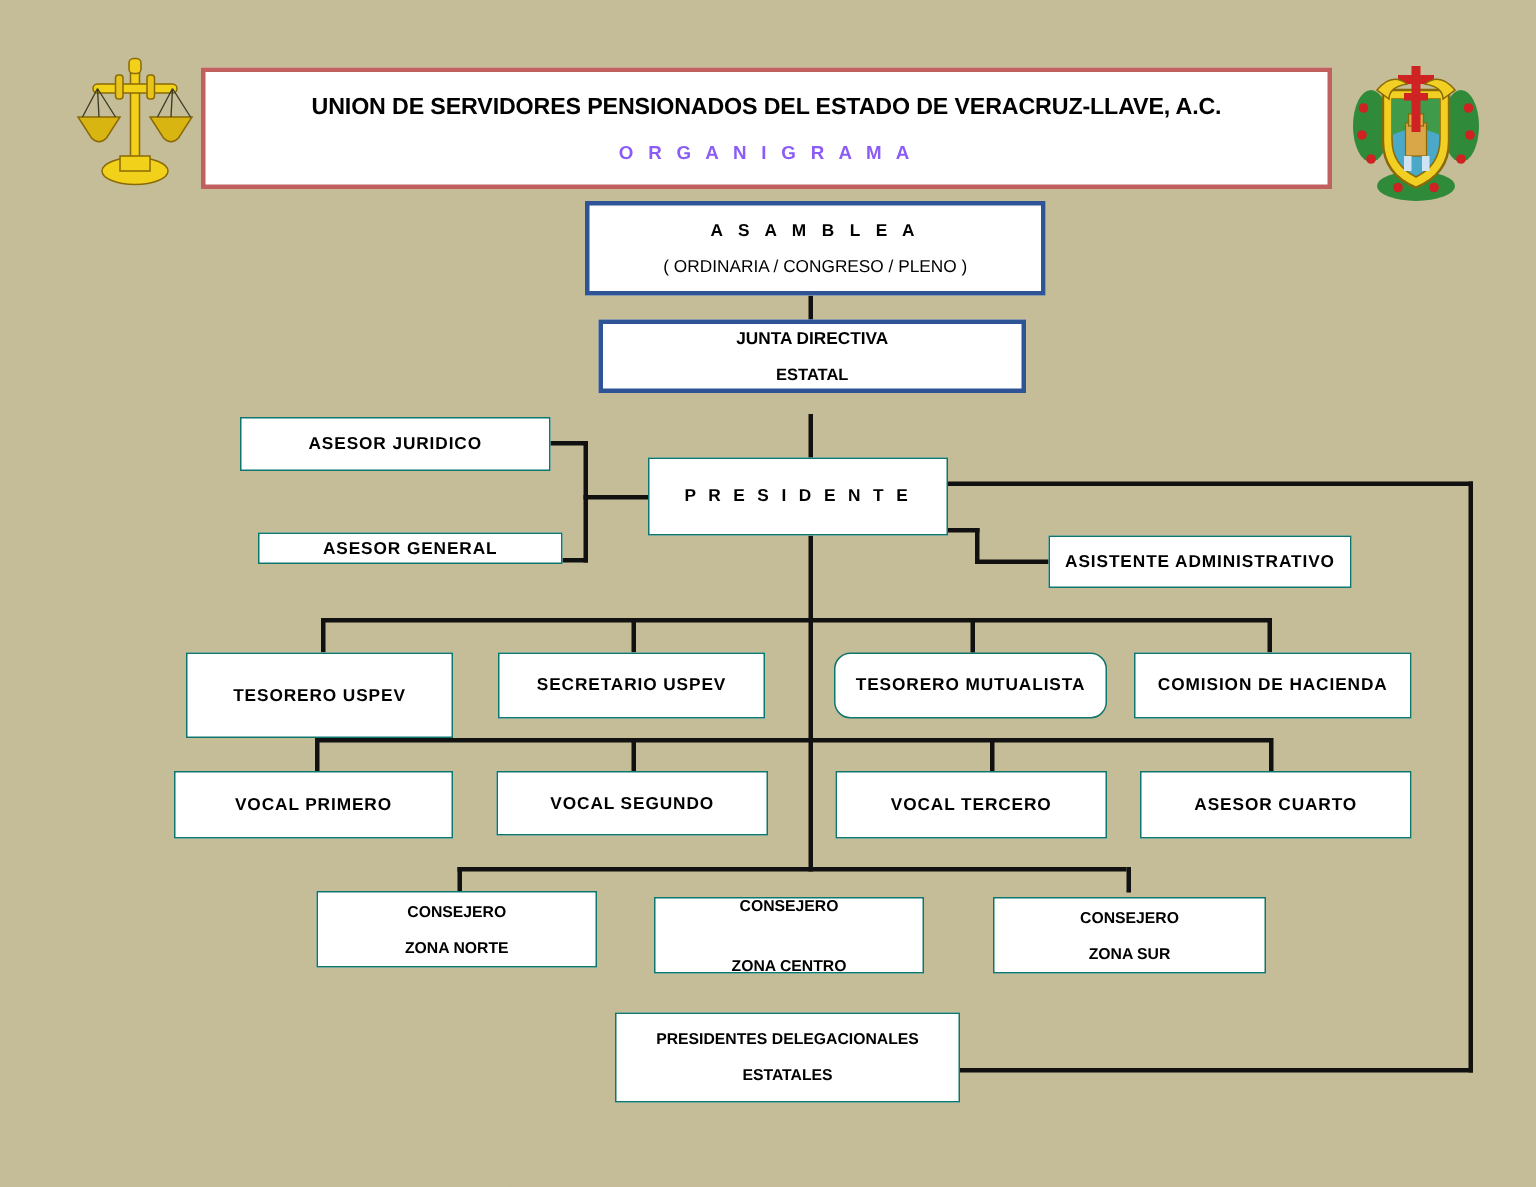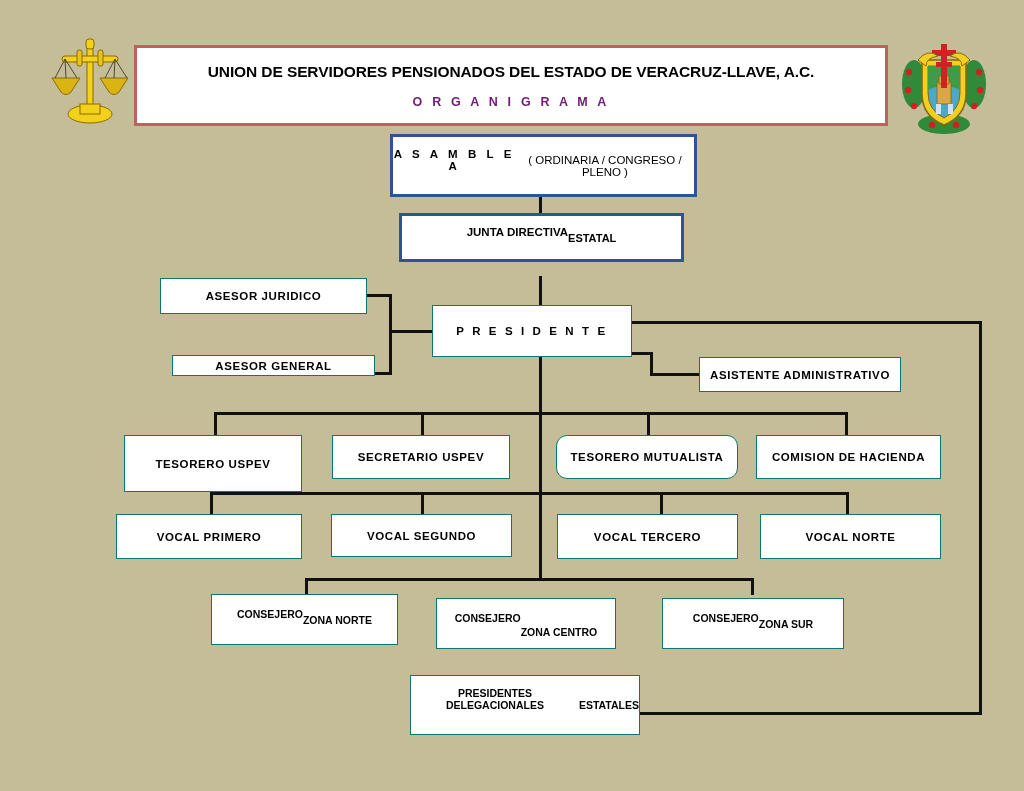--- a/index.html
+++ b/index.html
@@ -36,37 +36,38 @@
     font-weight: bold;
     color: #000000;
     letter-spacing: -0.1px;
     text-align: center;
     margin-bottom: 14px;
     white-space: nowrap;
   }
   .title-sub {
     font-size: 12.5px;
     font-weight: bold;
-    color: #701a75;
+    color: #8b5cf6;
     letter-spacing: 3.2px;
     text-align: center;
   }
 
   .emblem {
     position: absolute;
   }
   .emblem-left { left: 46px; top: 34px; width: 88px; height: 100px; }
   .emblem-right { left: 896px; top: 32px; width: 96px; height: 104px; }
 
   
   .node {
     position: absolute;
     background: #ffffff;
     box-sizing: border-box;
     display: flex;
+    flex-direction: column;
     align-items: center;
     justify-content: center;
     text-align: center;
     color: #000000;
     z-index: 3;
   }
   .node.dark  { border: 3px solid #2f5496; }
   .node.light { border: 1px solid #0f766e; justify-content: center; }
 
   .node .l1 { font-size: 11.5px; font-weight: bold; }
@@ -225,21 +226,21 @@
 
   <div class="node light" style="left:331px; top:514px; width:181px; height:43px;">
     <div class="l1 sp-small">VOCAL  SEGUNDO</div>
   </div>
 
   <div class="node light" style="left:557px; top:514px; width:181px; height:45px;">
     <div class="l1 sp-small">VOCAL  TERCERO</div>
   </div>
 
   <div class="node light" style="left:760px; top:514px; width:181px; height:45px;">
-    <div class="l1 sp-small">VOCAL  NORTE</div>
+    <div class="l1 sp-small">ASESOR  CUARTO</div>
   </div>
 
   <div class="node light two-line" style="left:211px; top:594px; width:187px; height:51px;">
     <div class="l1" style="font-size:10.5px;">CONSEJERO</div>
     <div class="l2" style="font-size:10.5px;">ZONA NORTE</div>
   </div>
 
   <div class="node light two-line" style="left:436px; top:598px; width:180px; height:51px;">
     <div class="l1" style="font-size:10.5px;">CONSEJERO</div>
     <div class="l2" style="font-size:10.5px;margin-top:16px;">ZONA CENTRO</div>

